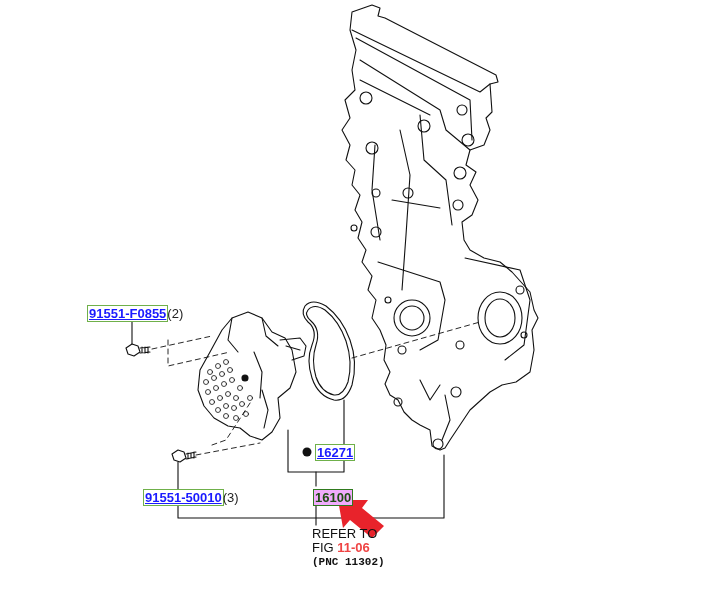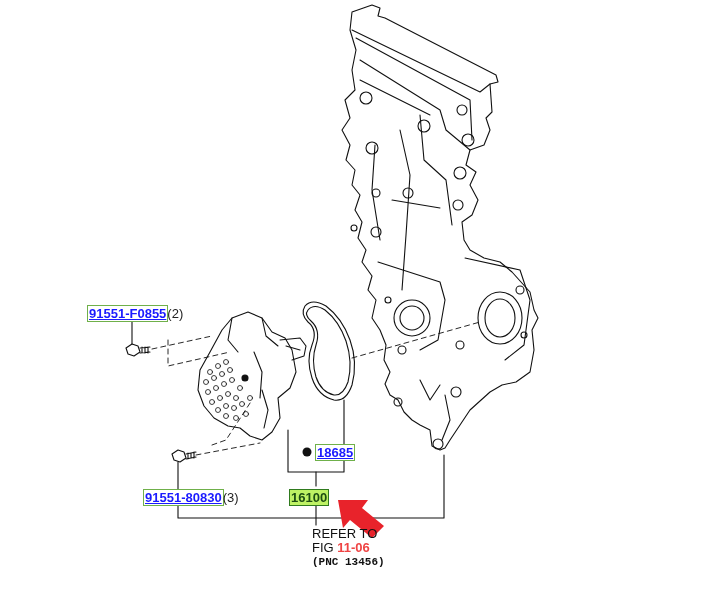--- a/index.html
+++ b/index.html
@@ -1,21 +1,21 @@
 <!DOCTYPE html>
 <html><head>
 <meta charset="utf-8">
 <style>
   html, body { margin:0; padding:0; background:#ffffff; }
   body { width:715px; height:596px; position:relative; overflow:hidden; font-family:"Liberation Sans", sans-serif; }
   #diagram { position:absolute; left:0; top:0; width:715px; height:596px; }
   .label { position:absolute; font-family:"Liberation Sans", sans-serif; font-size:13px; line-height:15px; white-space:nowrap; }
   .pn { display:inline-block; padding:0 1px; font-weight:bold; cursor:pointer; }
   .pn-blue { color:#1a1aff; background:#ffffff; outline:1.5px solid #6fb04a; text-decoration:underline; text-decoration-thickness:1px; }
-  .pn-green { color:#1d4d12; background:#bef264; outline:1.5px solid #2f7a1e; }
+  .pn-green { color:#1d4d12; background:#f0abfc; outline:1.5px solid #2f7a1e;margin-left:24px; }
   .qty { color:#222; }
   .ref { position:absolute; left:289px; top:527px; font-family:"Liberation Sans", sans-serif; font-size:13px; line-height:14px; color:#111;margin-left:23px; }
   .ref .fig-link { color:#ef4444; font-weight:bold; cursor:pointer; }
   .ref .pnc { font-family:"Liberation Mono", monospace; font-size:11px; font-weight:bold; }
 </style>
 </head>
 <body>
 
 <svg id="diagram" viewBox="0 0 715 596" xmlns="http://www.w3.org/2000/svg">
   <g fill="none" stroke="#111" stroke-width="1.1" stroke-linejoin="round" stroke-linecap="round">
@@ -128,28 +128,28 @@
   <g>
     <path d="M338 500 L368 500 L362 508 L384 526 L372 538 L350 520 L343 528 Z" fill="#e8232b"></path>
   </g>
 </svg>
 
 <div class="label" style="left:88px; top:306px;">
   <span class="pn pn-blue">91551-F0855</span><span class="qty">(2)</span>
 </div>
 
 <div class="label" style="left:144px; top:490px;">
-  <span class="pn pn-blue">91551-80830</span><span class="qty">(3)</span>
+  <span class="pn pn-blue">91551-50010</span><span class="qty">(3)</span>
 </div>
 
 <div class="label" style="left:316px; top:445px;">
-  <span class="pn pn-blue">18685</span>
+  <span class="pn pn-blue">16271</span>
 </div>
 
 <div class="label" style="left:290px; top:490px;">
   <span class="pn pn-green">16100</span>
 </div>
 
 <div class="ref">
   <div>REFER TO</div>
   <div><span>FIG</span> <span class="fig-link">11-06</span></div>
-  <div class="pnc">(PNC 13456)</div>
+  <div class="pnc">(PNC 11302)</div>
 </div>
 
 </body></html>

